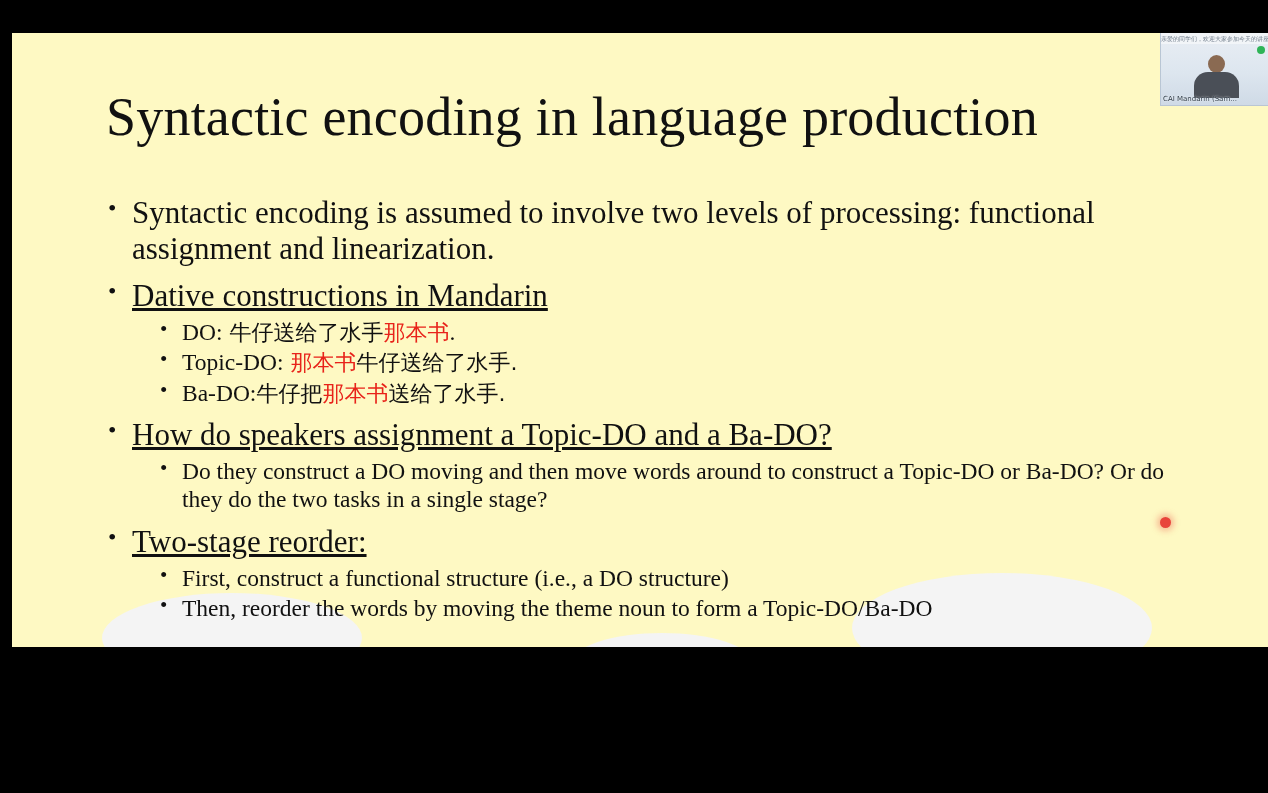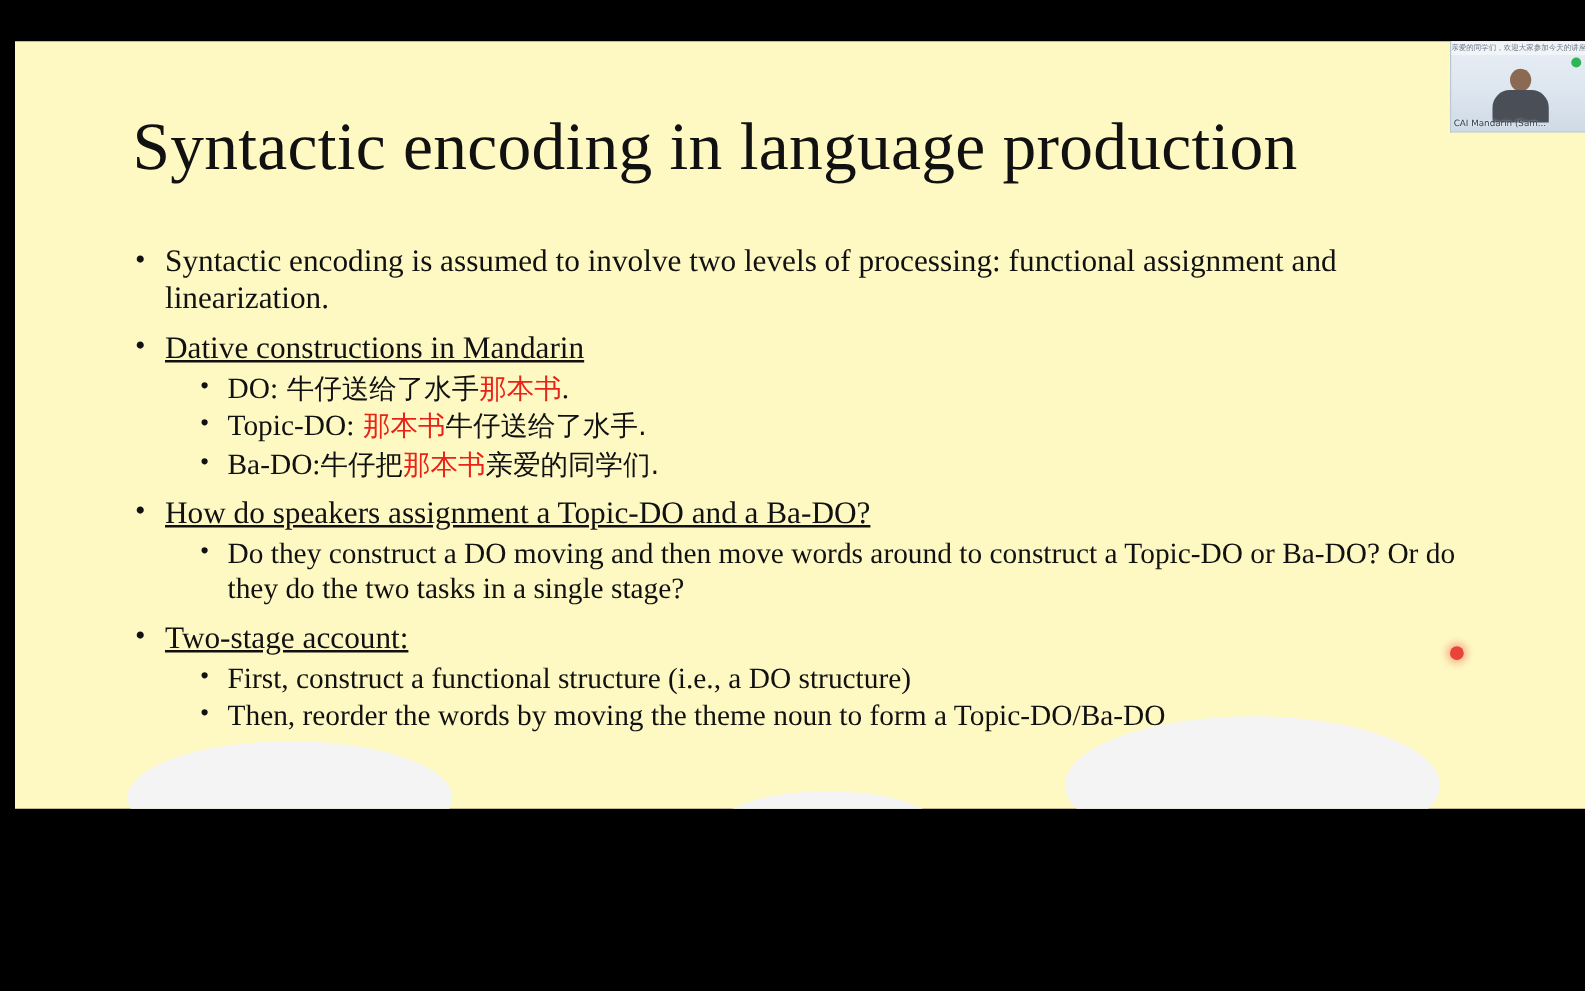--- a/index.html
+++ b/index.html
@@ -56,21 +56,21 @@
   #bullets {
     position: absolute;
     left: 94px;
     top: 162px;
     width: 1090px;
   }
 
   .l1 {
     position: relative;
     padding-left: 26px;
-    font-size: 25px;
+    font-size: 31px;
     line-height: 1.17;
     color: #111111;
     margin-bottom: 6px;
   }
   .l1::before {
     content: "\2022";
     position: absolute;
     left: 2px;
     top: -1px;
     font-size: 24px;
@@ -201,27 +201,27 @@
     <div id="bullets">
 
       <div class="l1 grp">Syntactic encoding is assumed to involve two levels of processing: functional assignment and linearization.</div>
 
       <div class="l1 grp-tight">Dative constructions in Mandarin</div>
 
       <div class="l2"><span>DO:</span><span class="cjk"> 牛仔送给了水手</span><span class="cjk red">那本书</span><span>.</span></div>
 
       <div class="l2"><span>Topic-DO:</span><span class="cjk"> </span><span class="cjk red">那本书</span><span class="cjk">牛仔送给了水手.</span></div>
 
-      <div class="l2 grp"><span>Ba-DO:</span><span class="cjk">牛仔把</span><span class="cjk red">那本书</span><span class="cjk">亲爱的同学们.</span></div>
+      <div class="l2 grp"><span>Ba-DO:</span><span class="cjk">牛仔把</span><span class="cjk red">那本书</span><span class="cjk">送给了水手.</span></div>
 
       <div class="l1 grp-tight">How do speakers assignment a Topic-DO and a Ba-DO?</div>
 
       <div class="l2 grp">Do they construct a DO moving and then move words around to construct a Topic-DO or Ba-DO? Or do they do the two tasks in a single stage?</div>
 
-      <div class="l1 grp-tight">Two-stage account:</div>
+      <div class="l1 grp-tight">Two-stage reorder:</div>
 
       <div class="l2">First, construct a functional structure (i.e., a DO structure)</div>
       <div class="l2">Then, reorder the words by moving the theme noun to form a Topic-DO/Ba-DO</div>
 
     </div>
 
     <div id="laser-dot"></div>
   </div>
 
   <div id="webcam">

